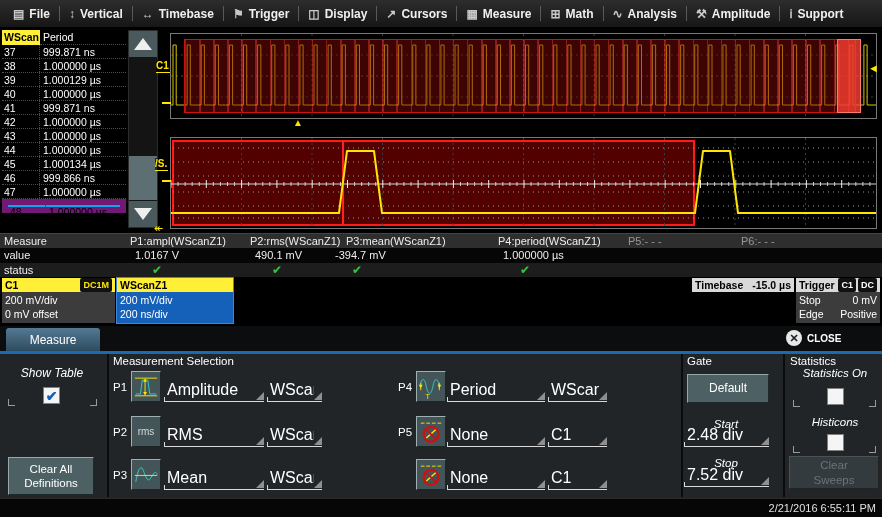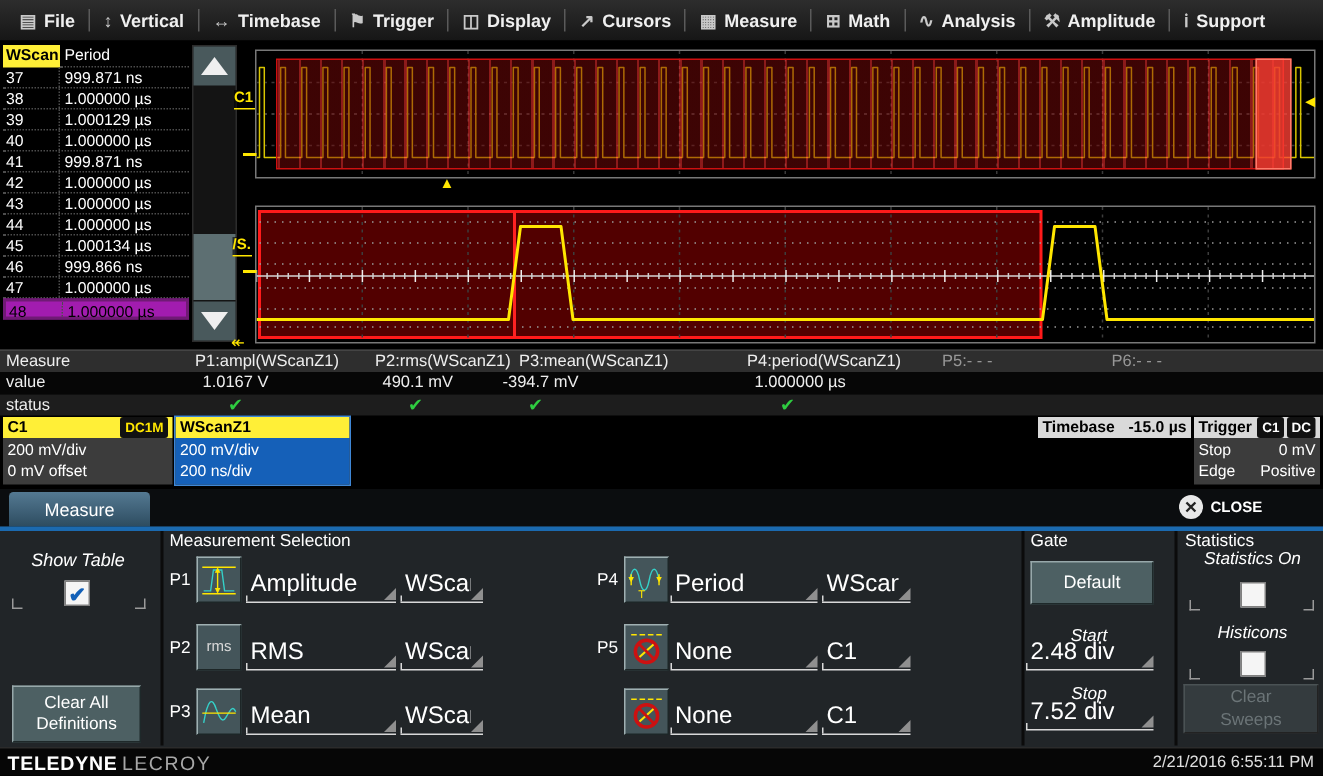--- a/index.html
+++ b/index.html
@@ -22,21 +22,21 @@
   .menu-sep { width:1px; height:15px; background:#5a5a5a; }
 
   
   .scan-table { left:2px; top:30px; width:124px; background:#000; font-size:10.5px; }
   .st-head { display:flex; height:15px; line-height:15px; }
   .st-h1 { width:38px; background:#ffef37; color:#000; font-weight:bold; padding-left:2px; }
   .st-h2 { flex:1; color:#fff; padding-left:3px; border-bottom:1px dotted #4d4d4d; }
   .st-row { display:flex; height:14px; line-height:14px; border-bottom:1px dotted #4d4d4d; color:#fff; }
   .st-c1 { width:38px; padding-left:2px; border-right:1px dotted #4d4d4d; }
   .st-c2 { flex:1; padding-left:3px; }
-  .st-row.sel { background:#a21caf; color:#000; border:2px solid #701a75; }
+  .st-row.sel { background:#0ea5e9; color:#000; border:6px solid #701a75; }
 
   
   .sbar { left:128px; top:30px; width:30px; height:198px; background:#141414; border:1px solid #2c2c2c; }
   .sb-btn { position:absolute; left:0; width:28px; height:26px; background:#49595c; display:flex; align-items:center; justify-content:center; }
   .sb-up { top:0; } .sb-dn { bottom:0; }
   .tri-up { width:0; height:0; border-left:9px solid transparent; border-right:9px solid transparent; border-bottom:12px solid #efefef; }
   .tri-dn { width:0; height:0; border-left:9px solid transparent; border-right:9px solid transparent; border-top:12px solid #efefef; }
   .sb-thumb { position:absolute; left:0; top:125px; width:28px; height:44px; background:#5d6f72; }
 
   
@@ -627,17 +627,14 @@
   <span class="mark" id="chk-histicons" style="visibility: hidden;">✔</span>
 </div>
 <div class="brk l" style="left:793px; top:446px;"></div>
 <div class="brk r" style="left:869px; top:446px;"></div>
 <div class="btn3d disabled" style="left:789px; top:456px; width:90px; height:33px;">
   <div>Clear</div>
   <div>Sweeps</div>
 </div>
 
 <div class="abs statusbar">
-  <div class="brand">
-    <b>TELEDYNE</b><span>LECROY</span>
-  </div>
   <div class="clock">2/21/2016 6:55:11 PM</div>
 </div>
 
 </body></html>

